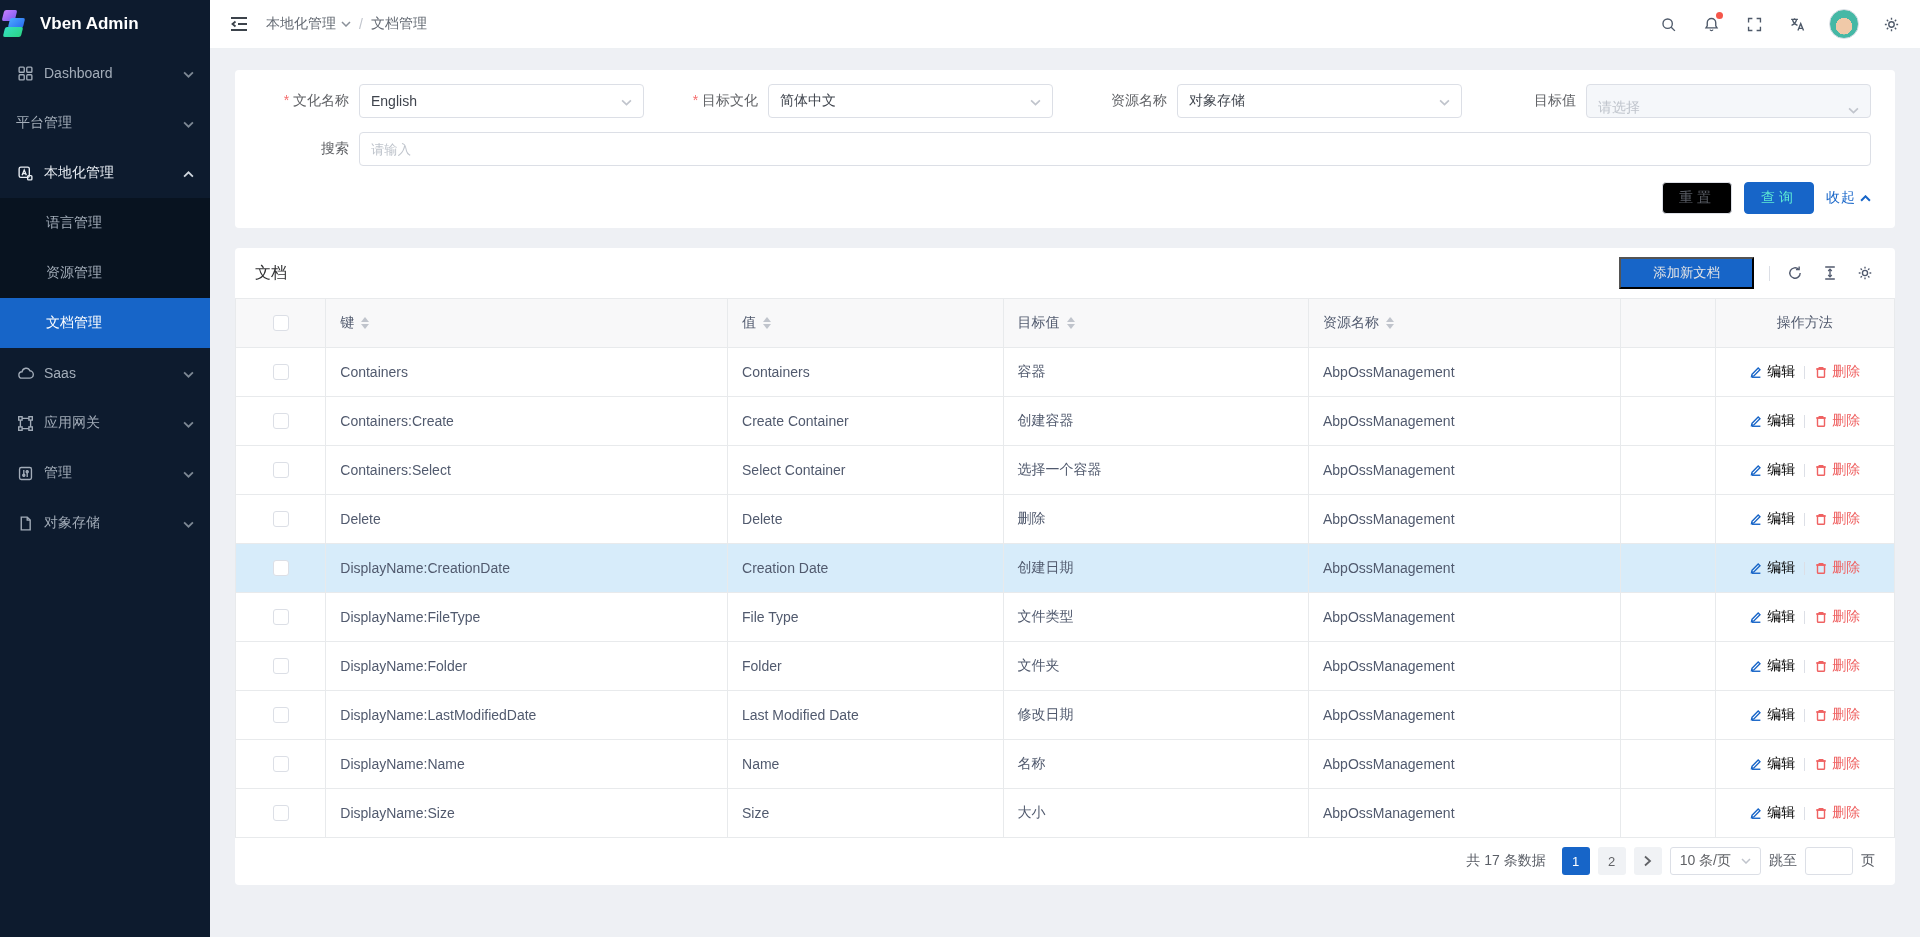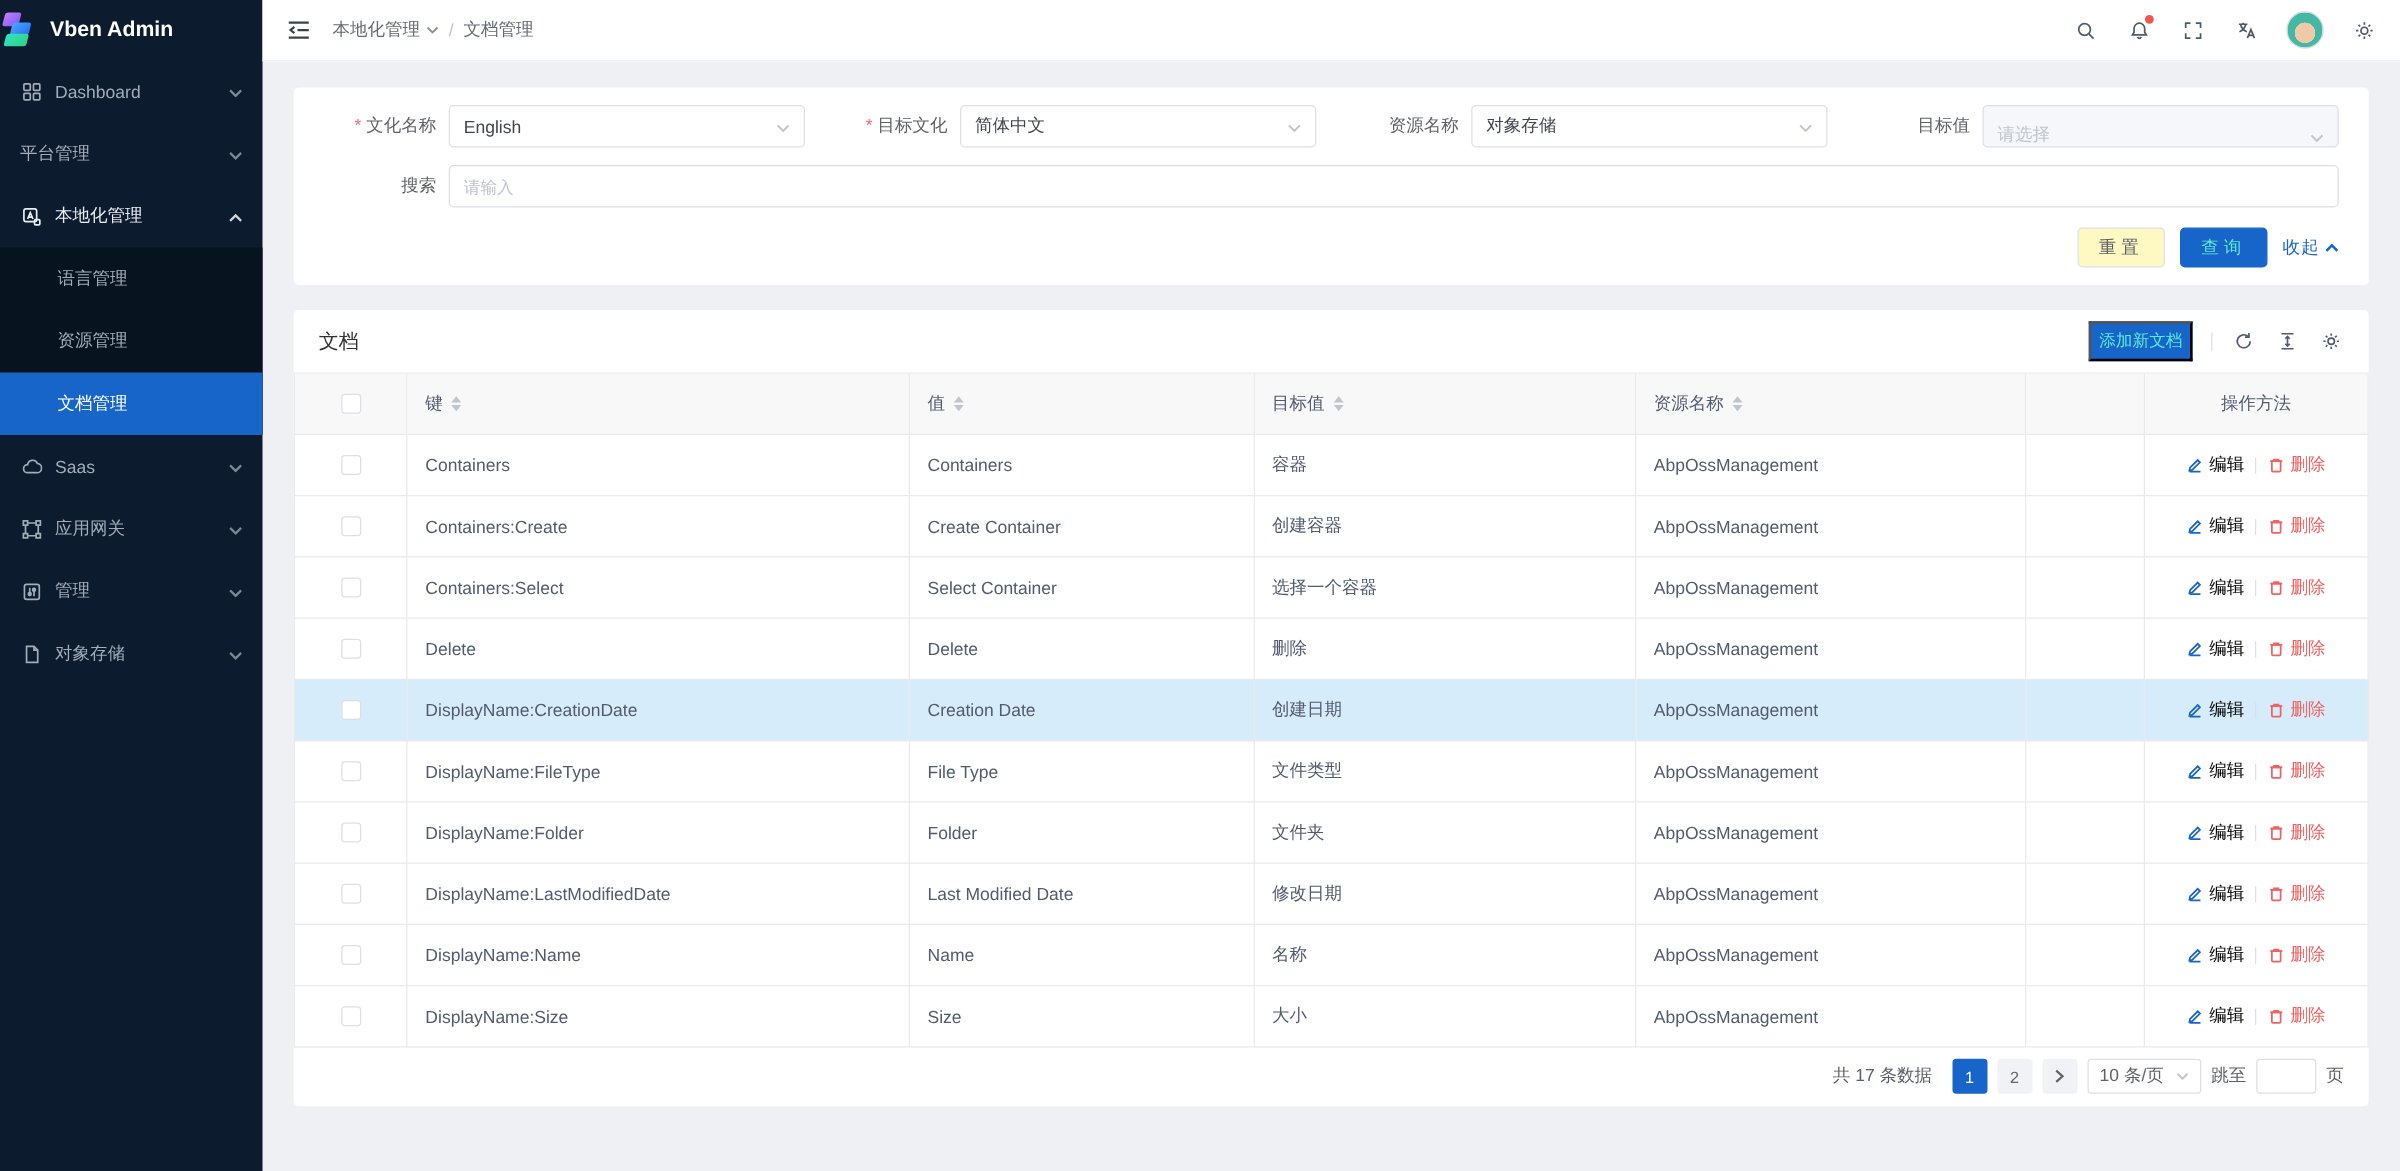--- a/index.html
+++ b/index.html
@@ -54,31 +54,31 @@
   .f-label.req::before { content:"* "; color:#f56c6c; }
   .select, .text-input { flex:1; height:34px; border:1px solid #dcdfe6; border-radius:4px; background:#fff; display:flex; align-items:center; padding:0 11px; color:#3f444d; cursor:pointer; justify-content:space-between; min-width:0; }
   .select .sel-chev svg { width:11px; height:7px; stroke:#c0c4cc; stroke-width:1.5; fill:none; }
   .select.is-placeholder .sel-val { color:#bfc4cc; }
   .select.is-disabled { background:#f5f7fa; cursor:not-allowed;align-items:flex-end; }
   .search-row { display:flex; align-items:center; margin-top:14px; }
   input.text-input { cursor:text; }
   input.text-input::placeholder { color:#bfc4cc; }
   .btn-row { margin-top:16px; display:flex; justify-content:flex-end; align-items:center; gap:12px; }
   .btn { height:32px; padding:0 16px; border-radius:4px; font-size:14px; display:flex; align-items:center; cursor:pointer; letter-spacing:4px; }
-  .btn-ghost { background:#fef9c3; border:1px solid #dcdfe6; color:#5a5e66; }
+  .btn-ghost { background:#000000; border:1px solid #dcdfe6; color:#5a5e66; }
   .btn-primary { background:#1765c8; border:1px solid #1765c8; color:#5eead4; }
   .link-collapse { color:#1765c8; display:flex; align-items:center; gap:4px; cursor:pointer; letter-spacing:1px; }
   .link-collapse svg { width:11px; height:7px; stroke:#1765c8; stroke-width:1.8; fill:none; }
 
   
   .table-card { display:flex; flex-direction:column; flex-shrink:0; }
   .t-head { display:flex; align-items:center; padding:9px 20px; }
   .t-title { font-size:16px; color:#303133; font-weight:500; }
   .t-tools { margin-left:auto; display:flex; align-items:center; gap:15px; }
-  .btn-add { height:32px; padding:0 6px; border-radius:0; background:#1765c8; color:#5eead4; display:flex; align-items:center; cursor:pointer; }
+  .btn-add { height:32px; padding:0 32px; border-radius:0; background:#1765c8; color:#e5e5e5; display:flex; align-items:center; cursor:pointer; }
   .tool-divider { width:1px; height:15px; background:#dcdfe6; }
   .tool-icon { width:20px; height:20px; display:flex; align-items:center; justify-content:center; cursor:pointer; }
   .tool-icon svg { width:16px; height:16px; stroke:#515a6e; stroke-width:1.7; fill:none; }
 
   .grid-table { width:100%; border-top:1px solid #e8eaec; }
   .tr { display:flex; height:49px; }
   .th, .td { display:flex; align-items:center; padding:0 14px; border-bottom:1px solid #e8eaec; border-right:1px solid #e8eaec; color:#515a6e; overflow:hidden; white-space:nowrap; }
   .th:first-child, .td:first-child { border-left:1px solid #e8eaec; }
   .th { background:#f8f8f9; }
   .c0 { width:5.5%; justify-content:center; }

